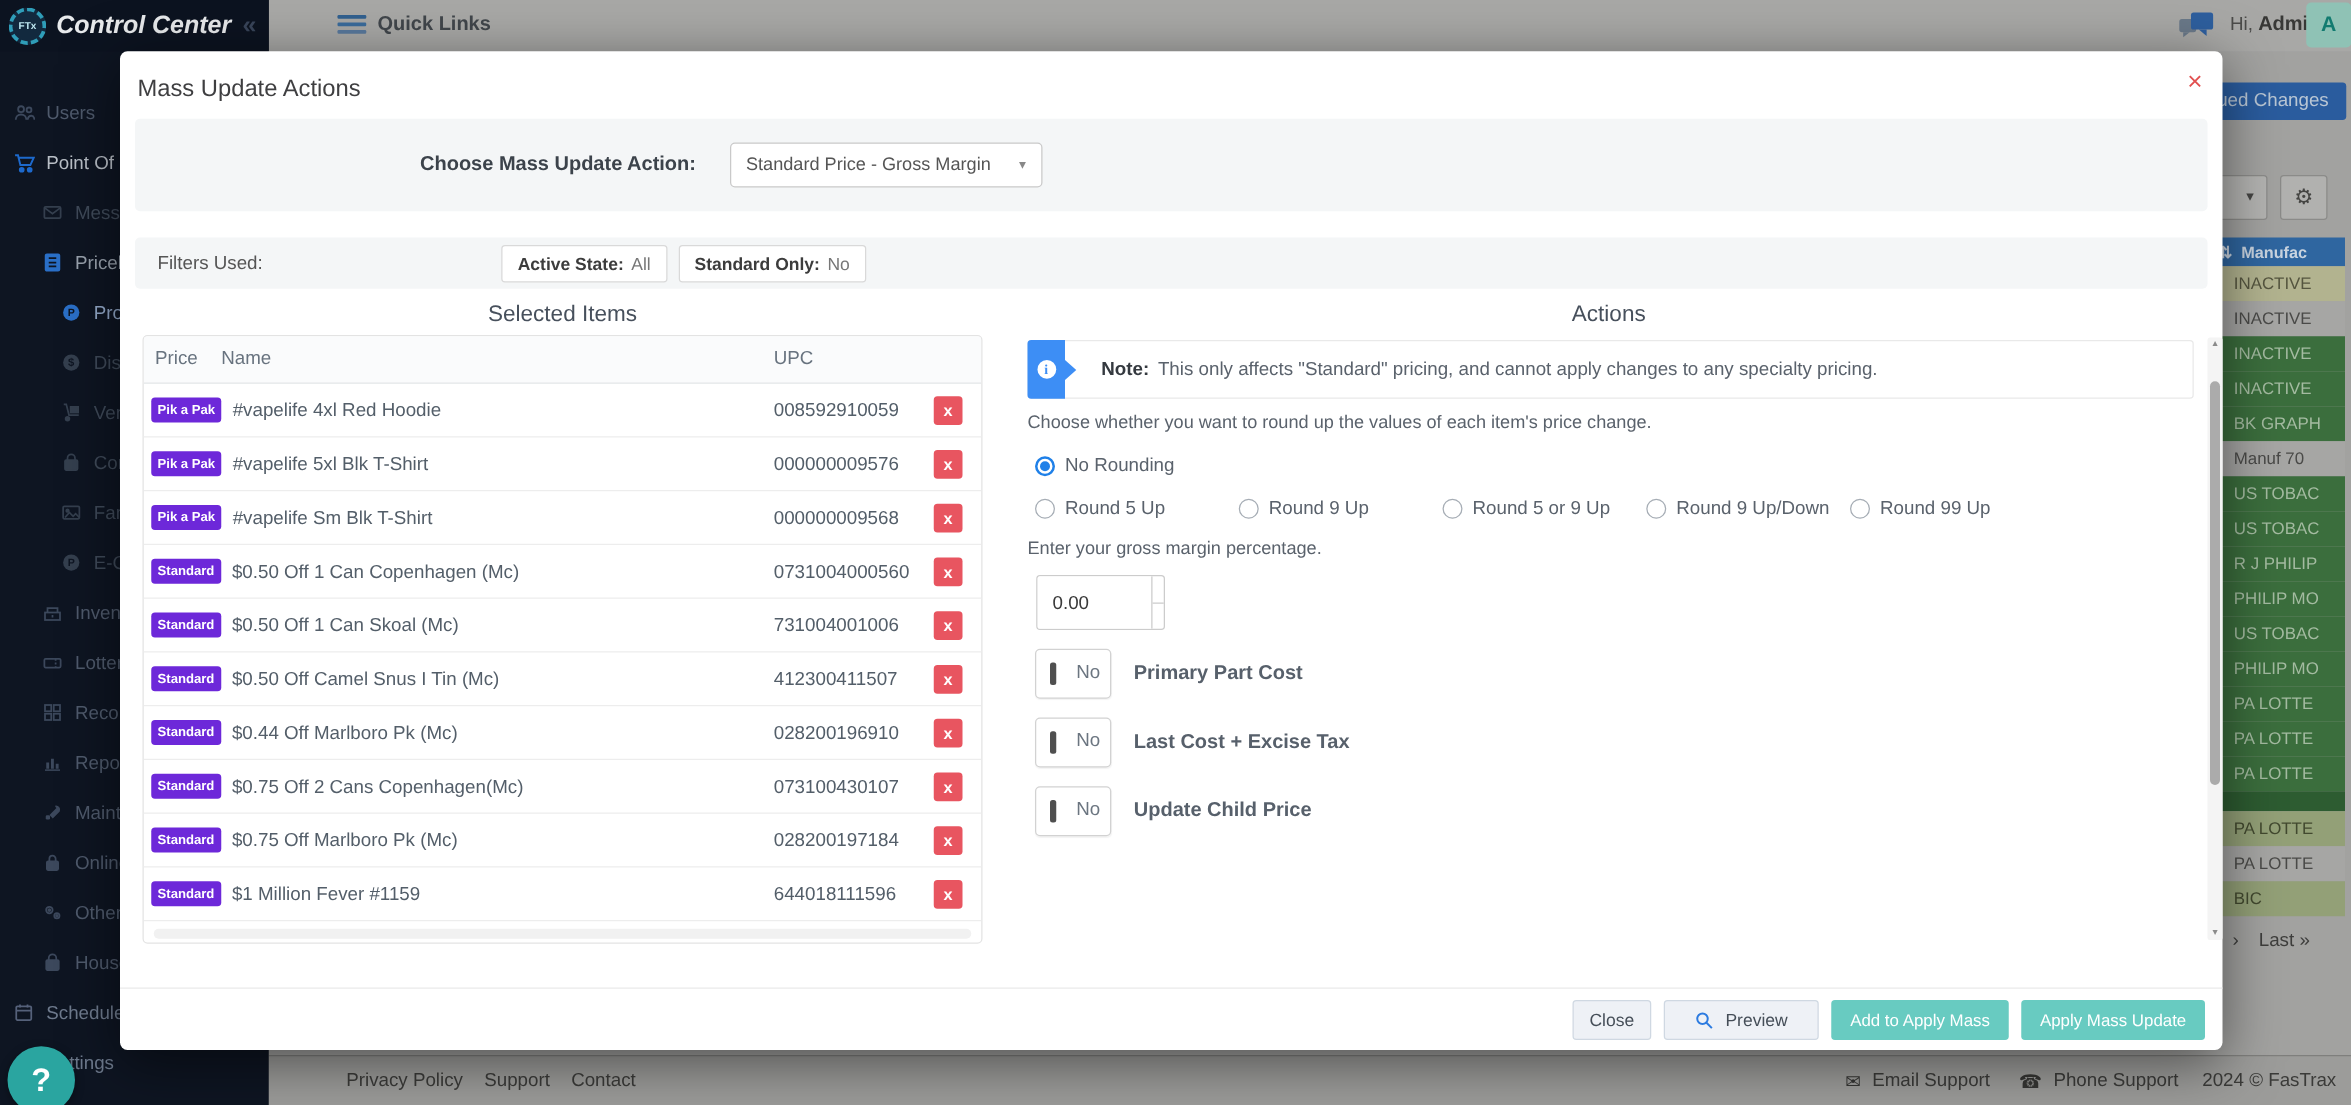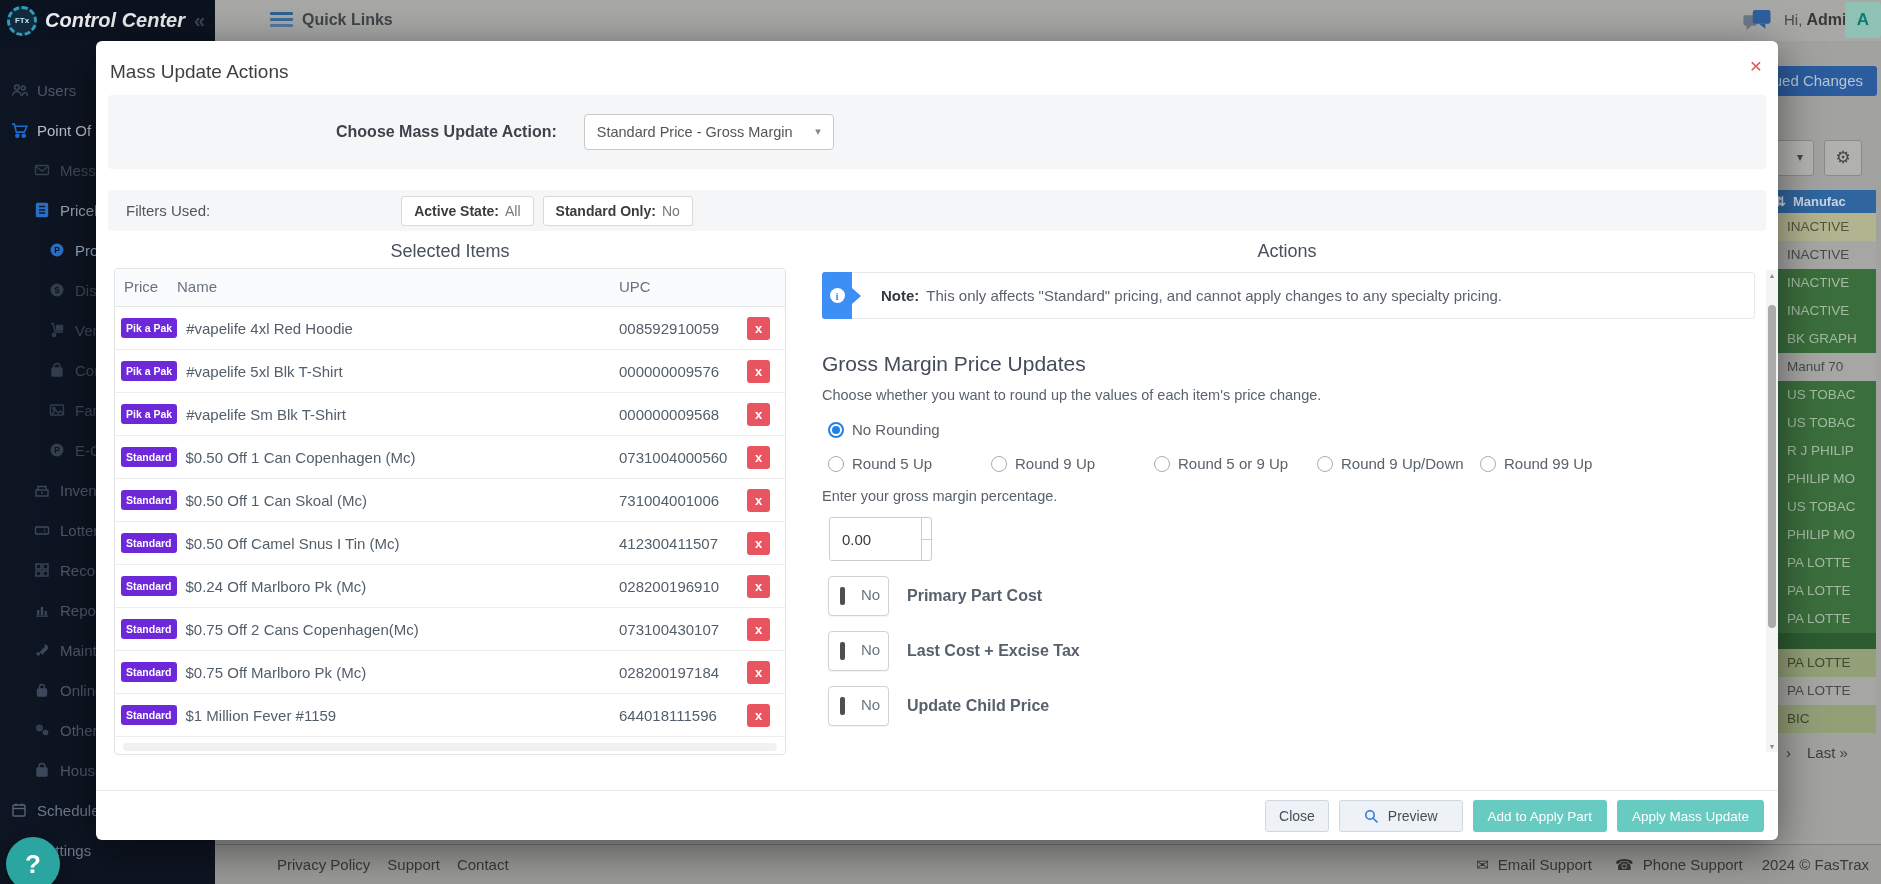--- a/index.html
+++ b/index.html
@@ -518,21 +518,21 @@
         <button class="rdel">x</button>
       </div>
       <div class="trow">
         <span class="badge">Standard</span>
         <span class="rname">$0.50 Off Camel Snus I Tin (Mc)</span>
         <span class="rupc">412300411507</span>
         <button class="rdel">x</button>
       </div>
       <div class="trow">
         <span class="badge">Standard</span>
-        <span class="rname">$0.24 Off Marlboro Pk (Mc)</span>
+        <span class="rname">$0.44 Off Marlboro Pk (Mc)</span>
         <span class="rupc">028200196910</span>
         <button class="rdel">x</button>
       </div>
       <div class="trow">
         <span class="badge">Standard</span>
         <span class="rname">$0.75 Off 2 Cans Copenhagen(Mc)</span>
         <span class="rupc">073100430107</span>
         <button class="rdel">x</button>
       </div>
       <div class="trow">
@@ -555,21 +555,20 @@
     <div class="apanel">
       <div class="note-card">
         <div class="note-ic">
           <div class="note-i">i</div>
         </div>
         <div class="note-text">
           <span class="note-label">Note:</span><span>This only affects "Standard" pricing, and cannot apply changes to any specialty pricing.</span>
         </div>
       </div>
 
-      <div class="gm-title">Gross Margin Price Updates</div>
       <div class="gm-desc">Choose whether you want to round up the values of each item's price change.</div>
 
       <div class="radio-line">
         <div class="ritem">
           <span class="rdot sel"></span>
           <span class="rlabel">No Rounding</span>
         </div>
       </div>
       <div class="radio-row">
         <div class="ritem">
@@ -635,18 +634,18 @@
     <div class="m-footer-line"></div>
     <div class="m-buttons">
       <button class="btn btn-light">Close</button>
       <button class="btn btn-light btn-preview">
         <svg width="15" height="15" viewBox="0 0 15 15">
             <circle cx="6" cy="6" r="4.2" fill="none" stroke="#2c7be0" stroke-width="1.6"></circle>
             <line x1="9.2" y1="9.2" x2="13.5" y2="13.5" stroke="#2c7be0" stroke-width="1.6"></line>
           </svg>
         <span>Preview</span>
       </button>
-      <button class="btn btn-teal">Add to Apply Part</button>
+      <button class="btn btn-teal">Add to Apply Mass</button>
       <button class="btn btn-teal">Apply Mass Update</button>
     </div>
   </div>
 
 </div>
 
 </body></html>

